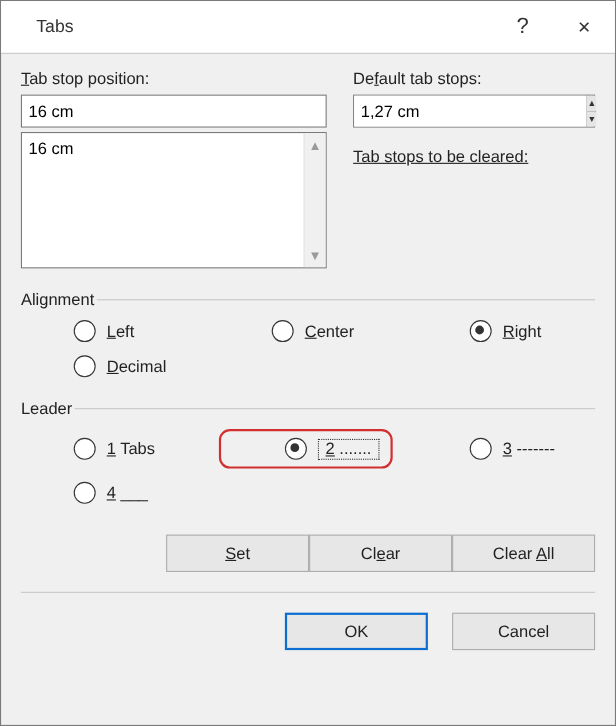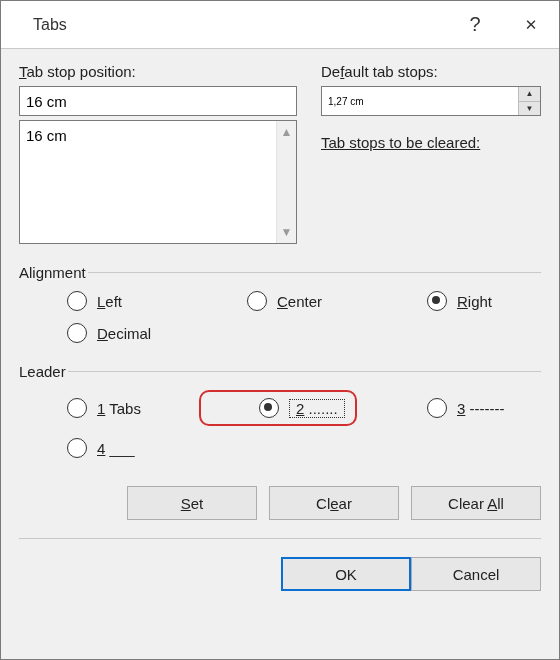--- a/index.html
+++ b/index.html
@@ -13,37 +13,37 @@
     .col-right { width: 220px; }
     .lbl { color: #222; margin-bottom: 6px; display: block; }
     .underline-letter { text-decoration: underline; }
     input[type=text].pos-input { width: 100%; height: 30px; border: 1px solid #7a7a7a; padding: 2px 6px; background: #fff; font-size: 15px; }
     .listbox { width: 100%; height: 124px; border: 1px solid #7a7a7a; background: #fff; margin-top: 4px; position: relative; overflow: hidden; }
     .listbox-inner { padding: 4px 6px; }
     .listbox-item { padding: 2px 0; }
     .scroll-stub { position: absolute; right: 0; top: 0; bottom: 0; width: 20px; background: #f0f0f0; border-left: 1px solid #e3e3e3; display: flex; flex-direction: column; justify-content: space-between; align-items: center; padding: 4px 0; }
     .scroll-arrow { color: #9a9a9a; font-size: 12px; }
     .spinbox { display: flex; border: 1px solid #7a7a7a; height: 30px; background: #fff; }
-    .spinbox input { border: none; flex: 1; padding: 2px 6px; font-size: 10px; outline: none; }
+    .spinbox input { border: none; flex: 1; padding: 2px 6px; font-size: 15px; outline: none; }
     .spin-btns { width: 22px; display: flex; flex-direction: column; border-left: 1px solid #bcbcbc; }
     .spin-btns div { flex: 1; display: flex; align-items: center; justify-content: center; background: #e5e5e5; font-size: 8px; color: #333; border-bottom: 1px solid #bcbcbc; }
     .spin-btns div:last-child { border-bottom: none; }
     .cleared-label { margin-top: 18px; color: #222; text-decoration: underline; }
     .section-head { display: flex; align-items: center; margin-top: 20px; margin-bottom: 10px; }
     .section-head .txt { color: #222; margin-right: 2px; }
     .section-head .rule { flex: 1; height: 1px; background: #c8c8c8; }
     .radio-grid { display: grid; grid-template-columns: 180px 180px 160px; row-gap: 12px; }
     .radio { display: flex; align-items: center; gap: 10px; cursor: default; padding-left: 48px; }
     .radio .circ { width: 20px; height: 20px; border: 1.5px solid #333; border-radius: 50%; position: relative; flex-shrink: 0; background: #fff; }
     .radio.selected .circ::after { content: ""; position: absolute; left: 4px; top: 4px; width: 8px; height: 8px; background: #333; border-radius: 50%; }
     .radio-label { color: #222; }
     .dotted-focus { display: inline-block; padding: 0 6px; border: 1px dotted #333; }
     .highlight-box { border: 2px solid #d23030; border-radius: 10px; padding: 6px 10px; display: inline-flex; align-items: center; gap: 10px; }
-    .btnrow { display: flex; justify-content: flex-end; gap: 12px; margin-top: 18px; }
-    .btnrow.tight { gap: 0; }
+    .btnrow { display: flex; justify-content: flex-end; margin-top: 18px; }
+    .btnrow.tight { gap: 22px; }
     button.dlg { width: 130px; height: 34px; background: #e7e7e7; border: 1px solid #adadad; color: #222; cursor: default; }
     button.dlg.primary { border: 2px solid #0b6ed0; background: #e7e7e7; }
     .divider { height: 1px; background: #c8c8c8; margin-top: 18px; }
   </style>
 </head>
 <body>
 
 <div class="titlebar">
   <span class="title">Tabs</span>
   <div class="tbtn">?</div>

